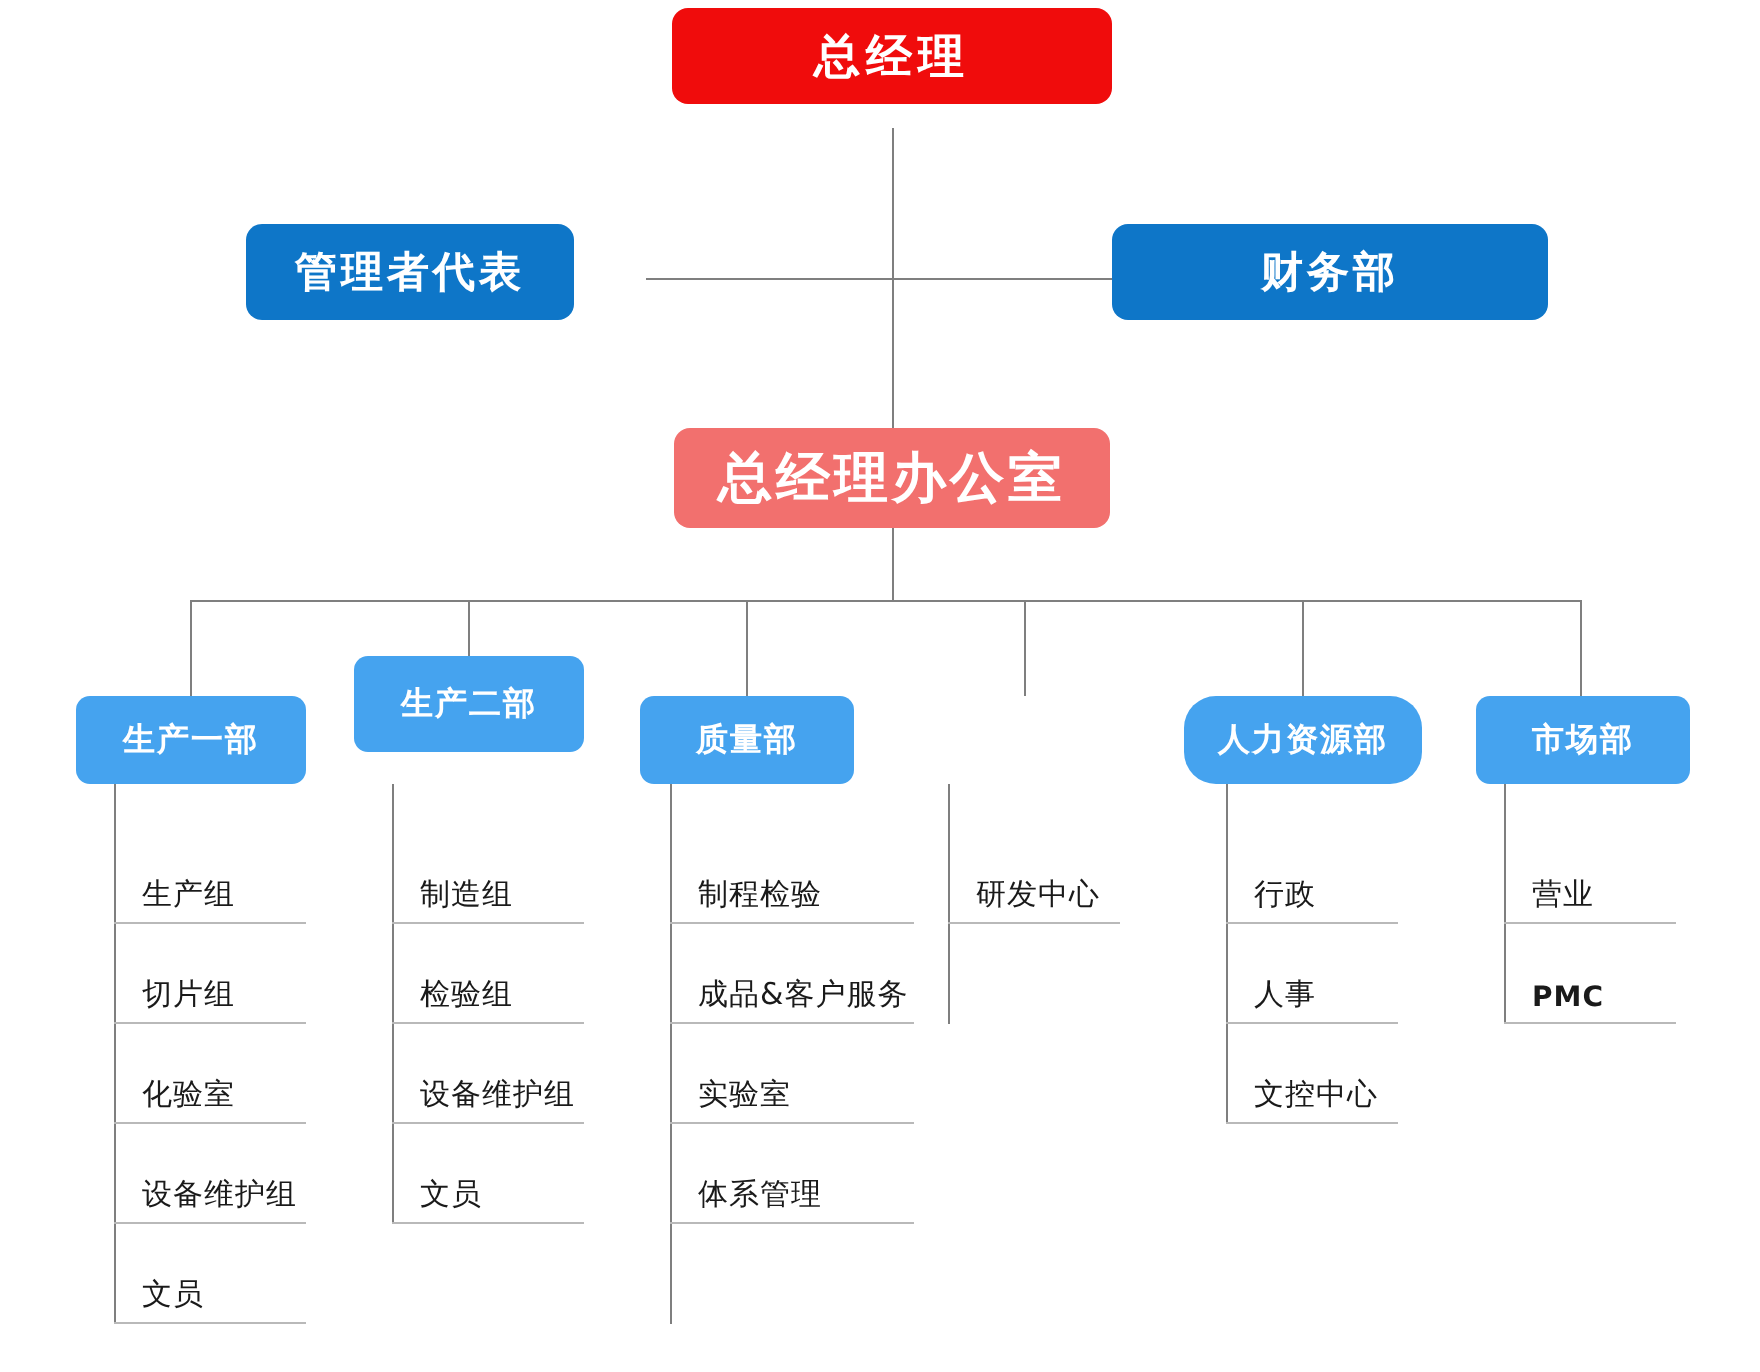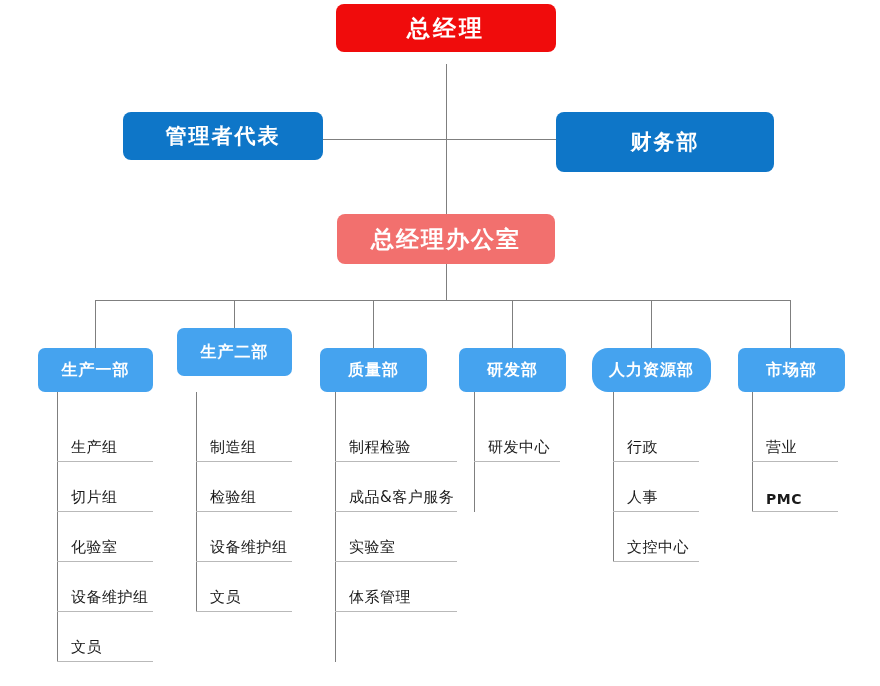--- a/index.html
+++ b/index.html
@@ -46,21 +46,21 @@
     font-size: 23px;
     letter-spacing: 3px;
   }
   .node-blue {
     background: #0E76C8;
     font-size: 21px;
     letter-spacing: 2px;
   }
   .node-office {
     background: #F2706E;
-    font-size: 23px;
+    font-size: 27px;
     letter-spacing: 2px;
   }
   .node-dept {
     background: #45A3EF;
     font-size: 16px;
     letter-spacing: 1px;
     border-radius: 7px;
   }
 
   
@@ -120,43 +120,40 @@
   <div class="line vline" style="left:196px; top:392px; height:20px;"></div>
   <div class="line vline" style="left:335px; top:392px; height:20px;"></div>
   <div class="line vline" style="left:474px; top:392px; height:20px;"></div>
   <div class="line vline" style="left:613px; top:392px; height:20px;"></div>
   <div class="line vline" style="left:752px; top:392px; height:20px;"></div>
 
   <div class="node node-ceo" style="left:336px; top:4px; width:220px; height:48px;">
     <span>总经理</span>
   </div>
 
-  <div class="node node-blue" style="left:123px; top:112px; width:200px; height:48px;">
+  <div class="node node-blue" style="left:123px; top:112px; width:164px; height:48px;">
     <span>管理者代表</span>
   </div>
 
-  <div class="node node-blue" style="left:556px; top:112px; width:218px; height:60px;">
+  <div class="node node-blue" style="left:556px; top:112px; width:218px; height:48px;">
     <span>财务部</span>
   </div>
 
   <div class="node node-office" style="left:337px; top:214px; width:218px; height:50px;">
     <span>总经理办公室</span>
   </div>
 
   <div class="node node-dept" style="left:38px; top:348px; width:115px; height:44px;">
     <span>生产一部</span>
   </div>
   <div class="node node-dept" style="left:177px; top:328px; width:115px; height:48px;">
     <span>生产二部</span>
   </div>
   <div class="node node-dept" style="left:320px; top:348px; width:107px; height:44px;">
     <span>质量部</span>
-  </div>
-  <div class="node node-dept" style="left:459px; top:348px; width:107px; height:44px;">
-    <span>研发部</span>
   </div>
   <div class="node node-dept" style="left:592px; top:348px; width:119px; height:44px;border-radius:16px;">
     <span>人力资源部</span>
   </div>
   <div class="node node-dept" style="left:738px; top:348px; width:107px; height:44px;">
     <span>市场部</span>
   </div>
 
   <div class="leaf-col" style="left:57px; top:412px; width:96px;">
     <div class="leaf-spine" style="height: 250px;"></div>

